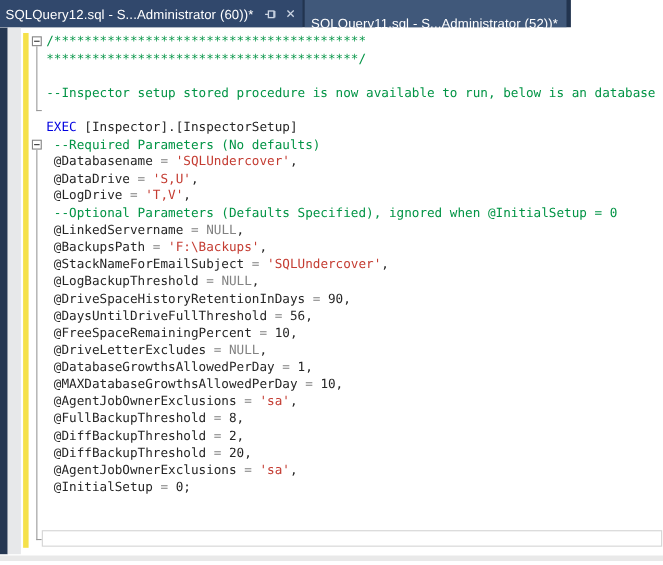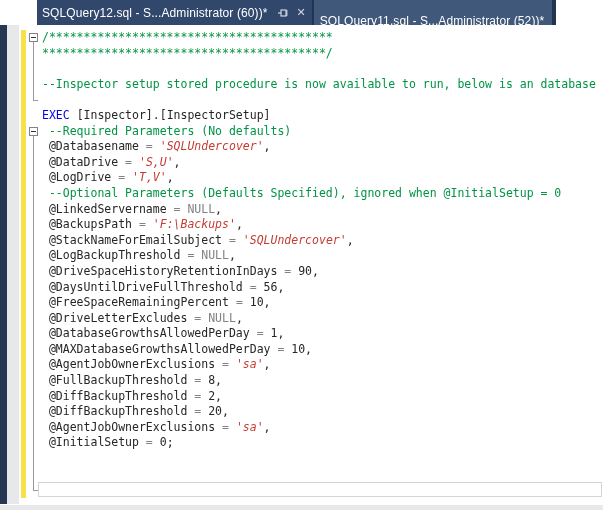--- a/index.html
+++ b/index.html
@@ -3,21 +3,21 @@
 <meta charset="utf-8">
 <style>
   html,body{margin:0;padding:0;}
   .screen{
     position:relative;width:603px;height:514px;overflow:hidden;
     background:#ffffff;font-family:"Liberation Sans",sans-serif;
   }
   
   .tabbar{
     position:absolute;left:0;top:0;width:519px;height:25px;
-    background:var(--c-tabbar-bg);display:flex;align-items:stretch;margin-left:37px;
+    background:var(--c-tabbar-bg);display:flex;align-items:stretch;
   }
   .tab{
     display:flex;align-items:center;color:var(--c-tab-text);
     font-size:12px;white-space:nowrap;cursor:default;
   }
   .tab.active{background:var(--c-tab-active-bg);padding:0 6px 0 5px;}
   .tab.inactive{background:var(--c-tab-inactive-bg);margin-left:2px;padding:16px 8px 0 6px;}
   .tab-label{letter-spacing:.1px;}
   .tab-pin{margin-left:9px;display:flex;align-items:center;}
   .tab-close{
@@ -32,21 +32,21 @@
   .margin-band{position:absolute;left:0;top:0;width:7px;height:479px;background:var(--c-margin-band);}
   .gutter{position:absolute;left:7px;top:0;width:12px;height:479px;background:var(--c-gutter);}
   .change-bar{position:absolute;left:21px;top:5px;width:5px;height:468px;background:var(--c-change-bar);}
   .code-area{position:absolute;left:42px;top:5px;}
   .code-line{
     height:15.6px;line-height:15.6px;white-space:pre;
     font-family:"DejaVu Sans Mono",monospace;font-size:11.5px;
   }
   .tk-com{color:var(--c-comment);}
   .tk-kw{color:var(--c-keyword);}
-  .tk-str{color:var(--c-string);font-style:italic;}
+  .tk-str{color:var(--c-string);}
   .tk-op{color:var(--c-operator);}
   .tk-txt{color:var(--c-text);text-align:right;}
   
   .fold-box{
     position:absolute;left:29px;width:9px;height:9px;box-sizing:border-box;
     background:#fff;border:1px solid #848484;
   }
   .fold-box::after{
     content:"";position:absolute;left:1px;top:3px;width:5px;height:0;
     border-top:1px solid #333;

